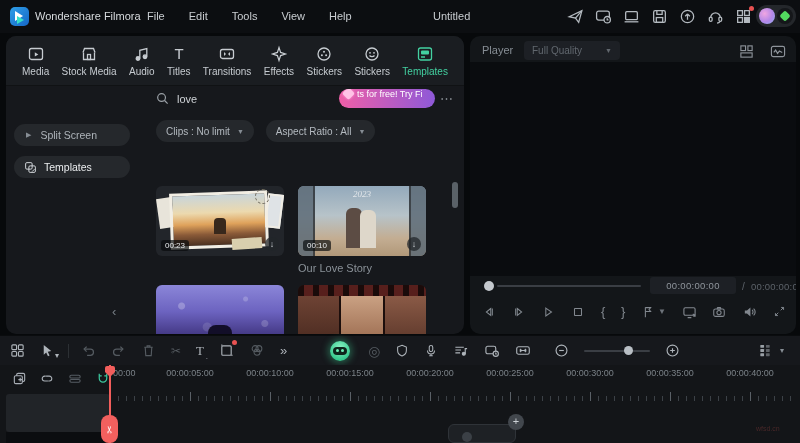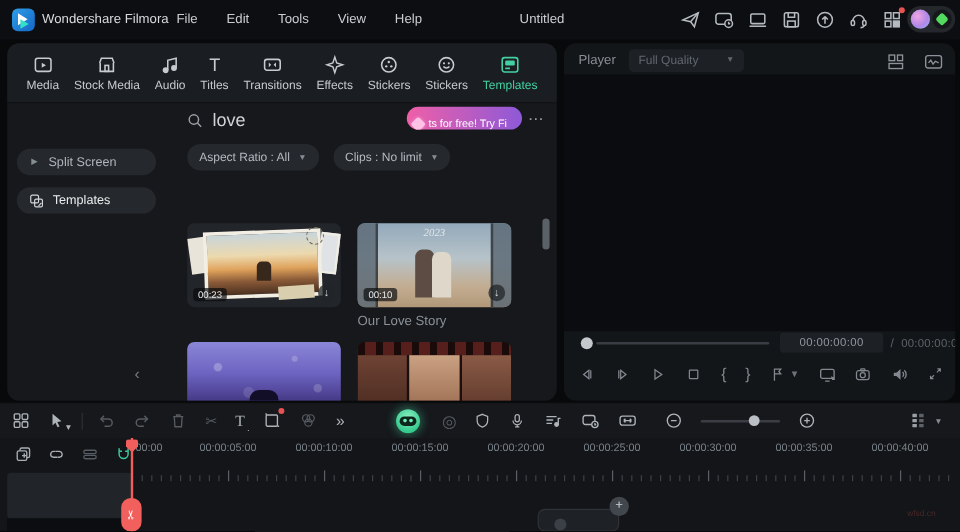--- a/index.html
+++ b/index.html
@@ -30,22 +30,22 @@
   .tab span{font-size:10px;white-space:nowrap;}
   .tab.active{color:#43d1a1;}
   
   .side-btn{position:absolute;left:8px;width:116px;height:22px;border-radius:11px;background:#25282c;display:flex;align-items:center;font-size:10.5px;color:#aeb4ba;}
   .side-btn .arr{margin:0 9px 0 12px;font-size:7px;color:#868d94;}
   .side-btn.active{color:#eaecee;}
   .collapse{position:absolute;left:106px;top:268px;font-size:13px;color:#767d84;}
   
   .content{position:absolute;left:138px;top:48px;width:320px;height:250px;overflow:hidden;}
   .search-row{position:absolute;left:12px;top:8px;display:flex;align-items:center;gap:8px;}
-  .search-input{background:transparent;border:none;outline:none;color:#cfd3d7;font-size:15px;width:110px;}
-  .promo{position:absolute;left:195px;top:5px;width:96px;height:19px;border-radius:10px;background:linear-gradient(90deg,#ef5fa7,#8e59d8);display:flex;align-items:flex-end;overflow:hidden;padding:0 5px;gap:4px;}
+  .search-input{background:transparent;border:none;outline:none;color:#cfd3d7;font-size:11px;width:110px;}
+  .promo{position:absolute;left:195px;top:5px;width:96px;height:19px;border-radius:10px;background:linear-gradient(90deg,#ef5fa7,#8e59d8);display:flex;align-items:flex-start;overflow:hidden;padding:0 5px;gap:4px;}
   .promo .pgem{flex:0 0 9px;width:9px;height:9px;background:#ffc2e6;transform:rotate(45deg);border-radius:2px;box-shadow:0 0 3px #ff9bd6;}
   .promo span{font-size:9px;color:#fff;white-space:nowrap;}
   .dots{position:absolute;left:296px;top:7px;font-size:13px;color:#9aa0a6;letter-spacing:1px;}
   .chip-row{position:absolute;left:12px;display:flex;gap:12px;}
   .chip{height:22px;border-radius:12px;background:#25282c;display:flex;align-items:center;padding:0 10px;gap:7px;font-size:10px;color:#b4bac0;white-space:nowrap;}
   .chip .chev{font-size:7px;color:#868d94;}
   .cards{position:absolute;left:12px;display:flex;gap:14px;}
   .card{width:128px;}
   .thumb{position:relative;width:128px;height:70px;border-radius:6px;overflow:hidden;background:#22252a;}
   .card .name{margin-top:6px;font-size:11px;color:#8a9198;white-space:nowrap;}
@@ -303,25 +303,25 @@
         <input class="search-input" readonly="" value="love" style="">
       </div>
       <div class="promo">
           <span class="pgem"></span>
           <span>ts for free! Try Fi</span>
         </div>
       <div class="dots">⋯</div>
 
       <div class="chip-row" style="top:36px">
         <div class="chip">
-            <span>Aspect Ratio : All</span>
+            <span>Clips : No limit</span>
             <span class="chev">▼</span>
           </div>
         <div class="chip">
-            <span>Clips : No limit</span>
+            <span>Aspect Ratio : All</span>
             <span class="chev">▼</span>
           </div>
       </div>
 
       <div class="cards" style="top:102px">
         <div class="card">
           <div class="thumb t1">
             <div class="pol-l"></div>
               <div class="pol-r"></div>
             <div class="photo"></div>

